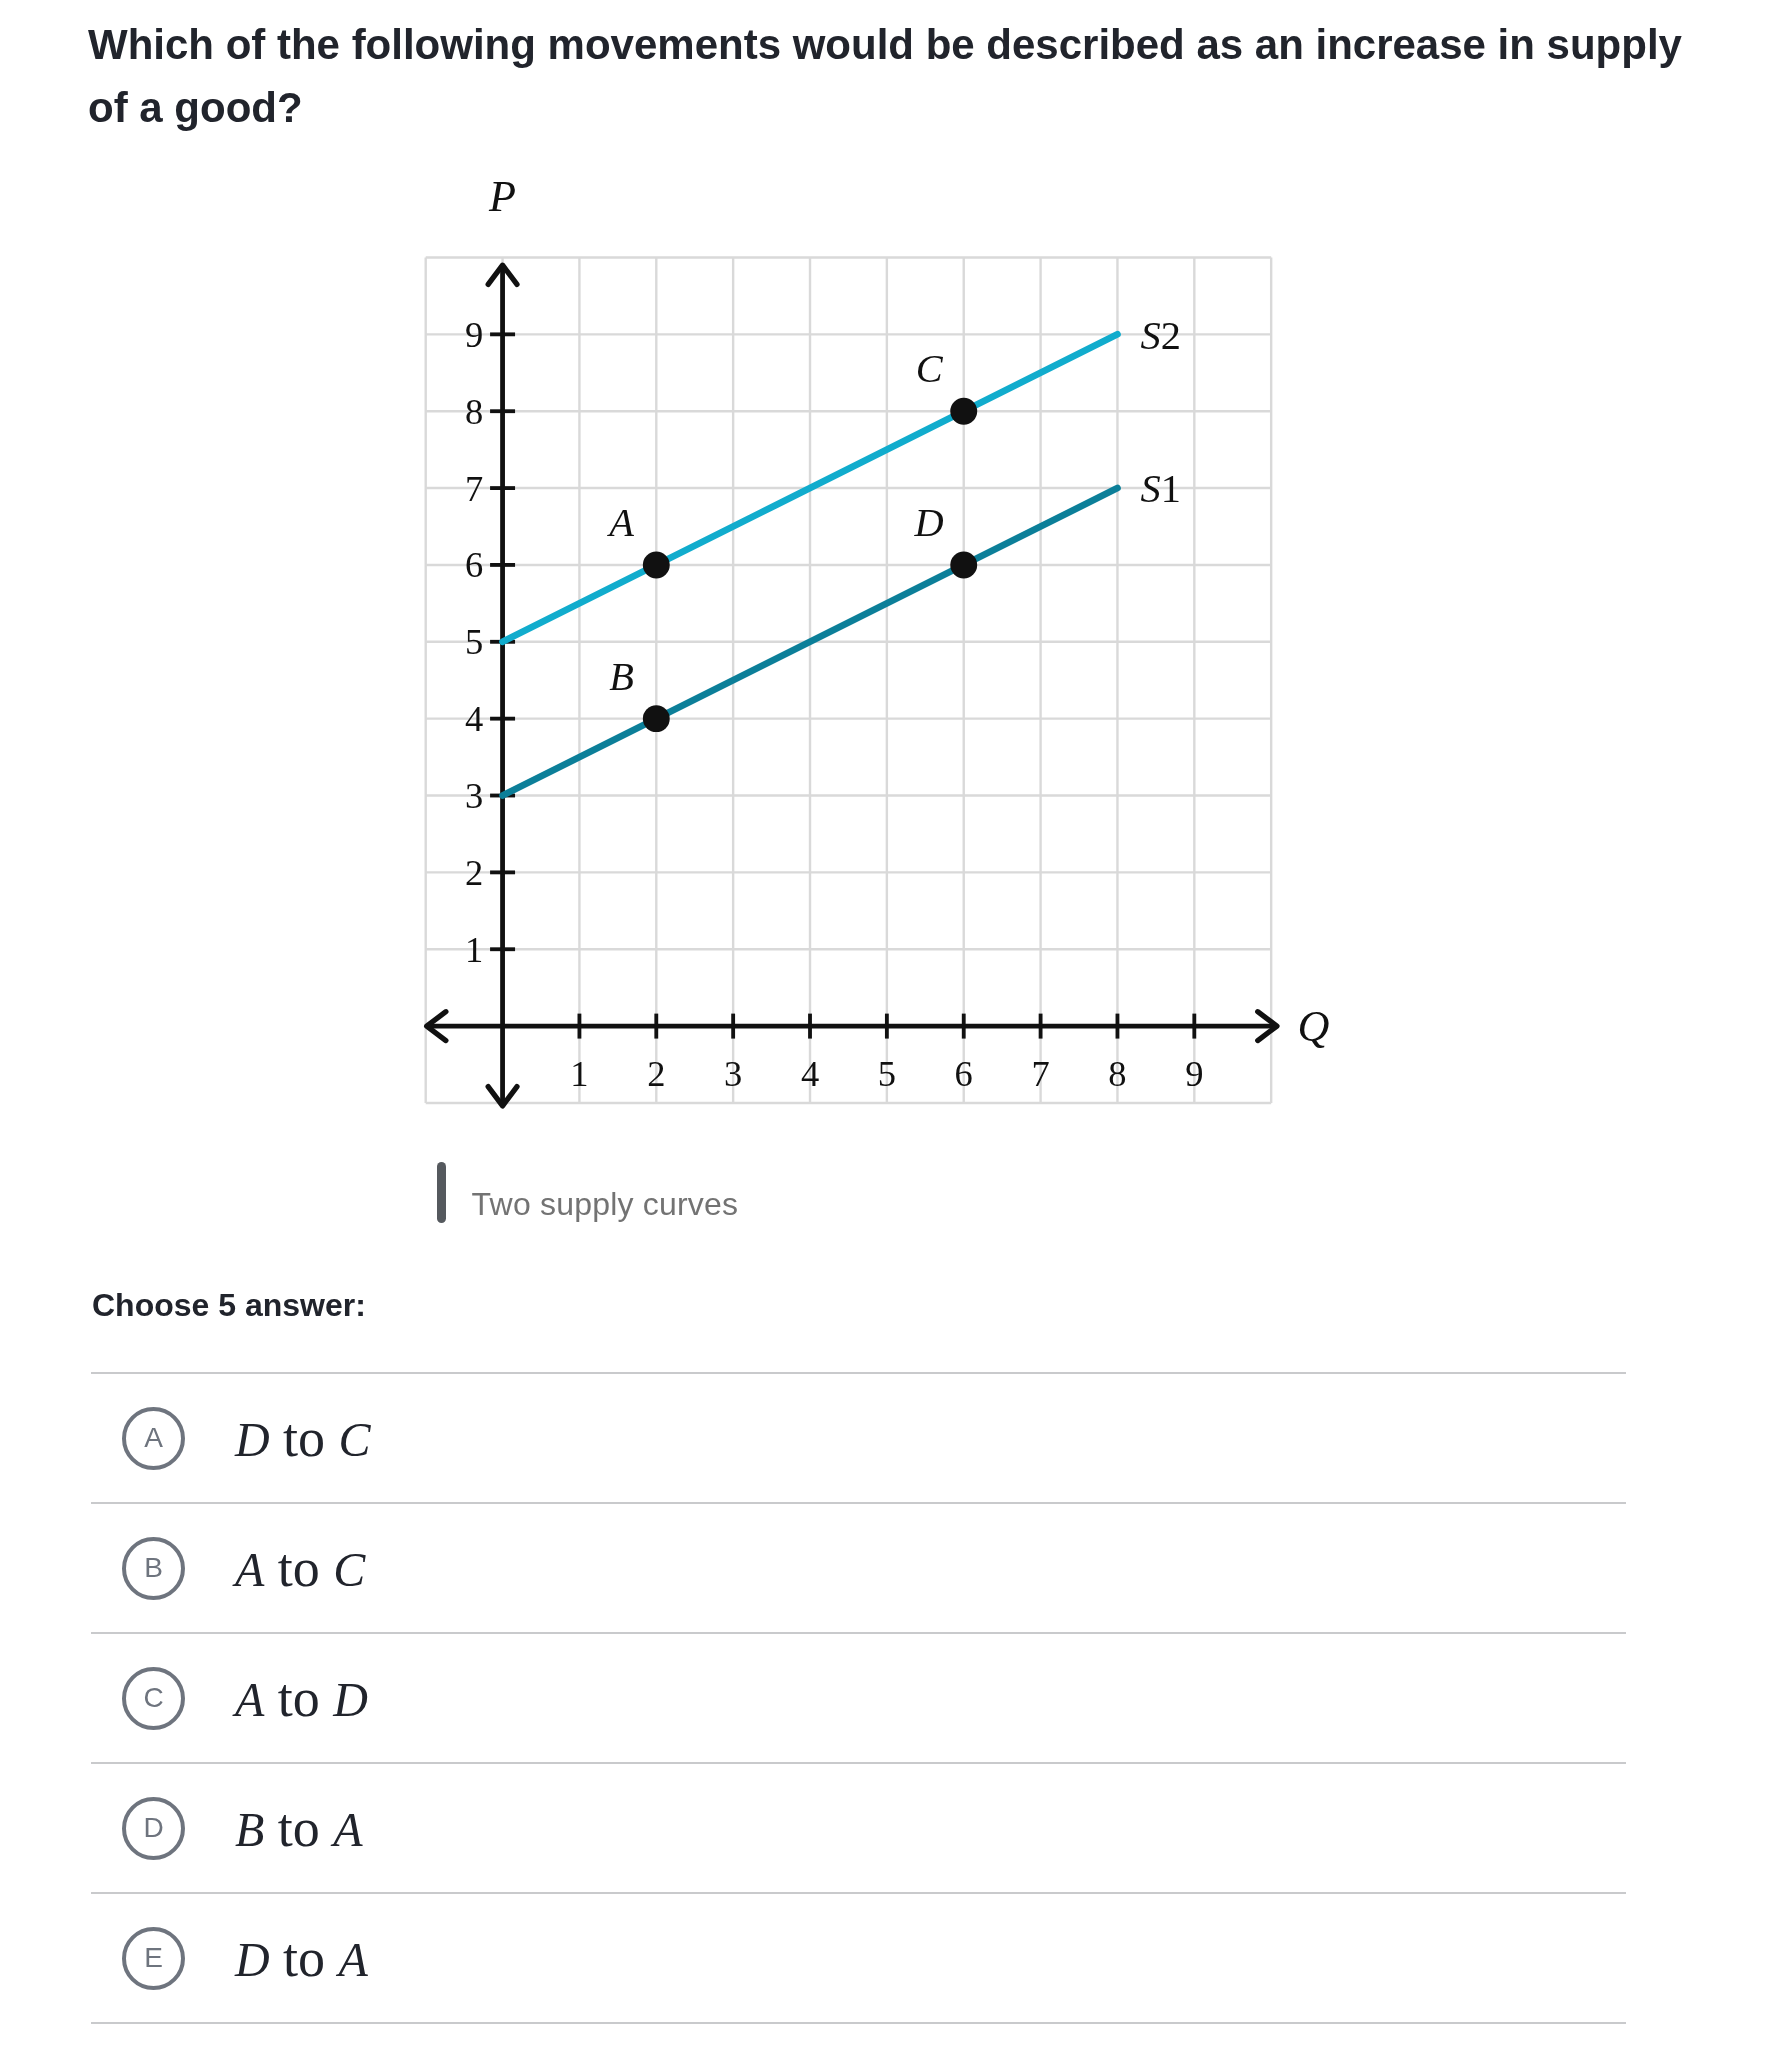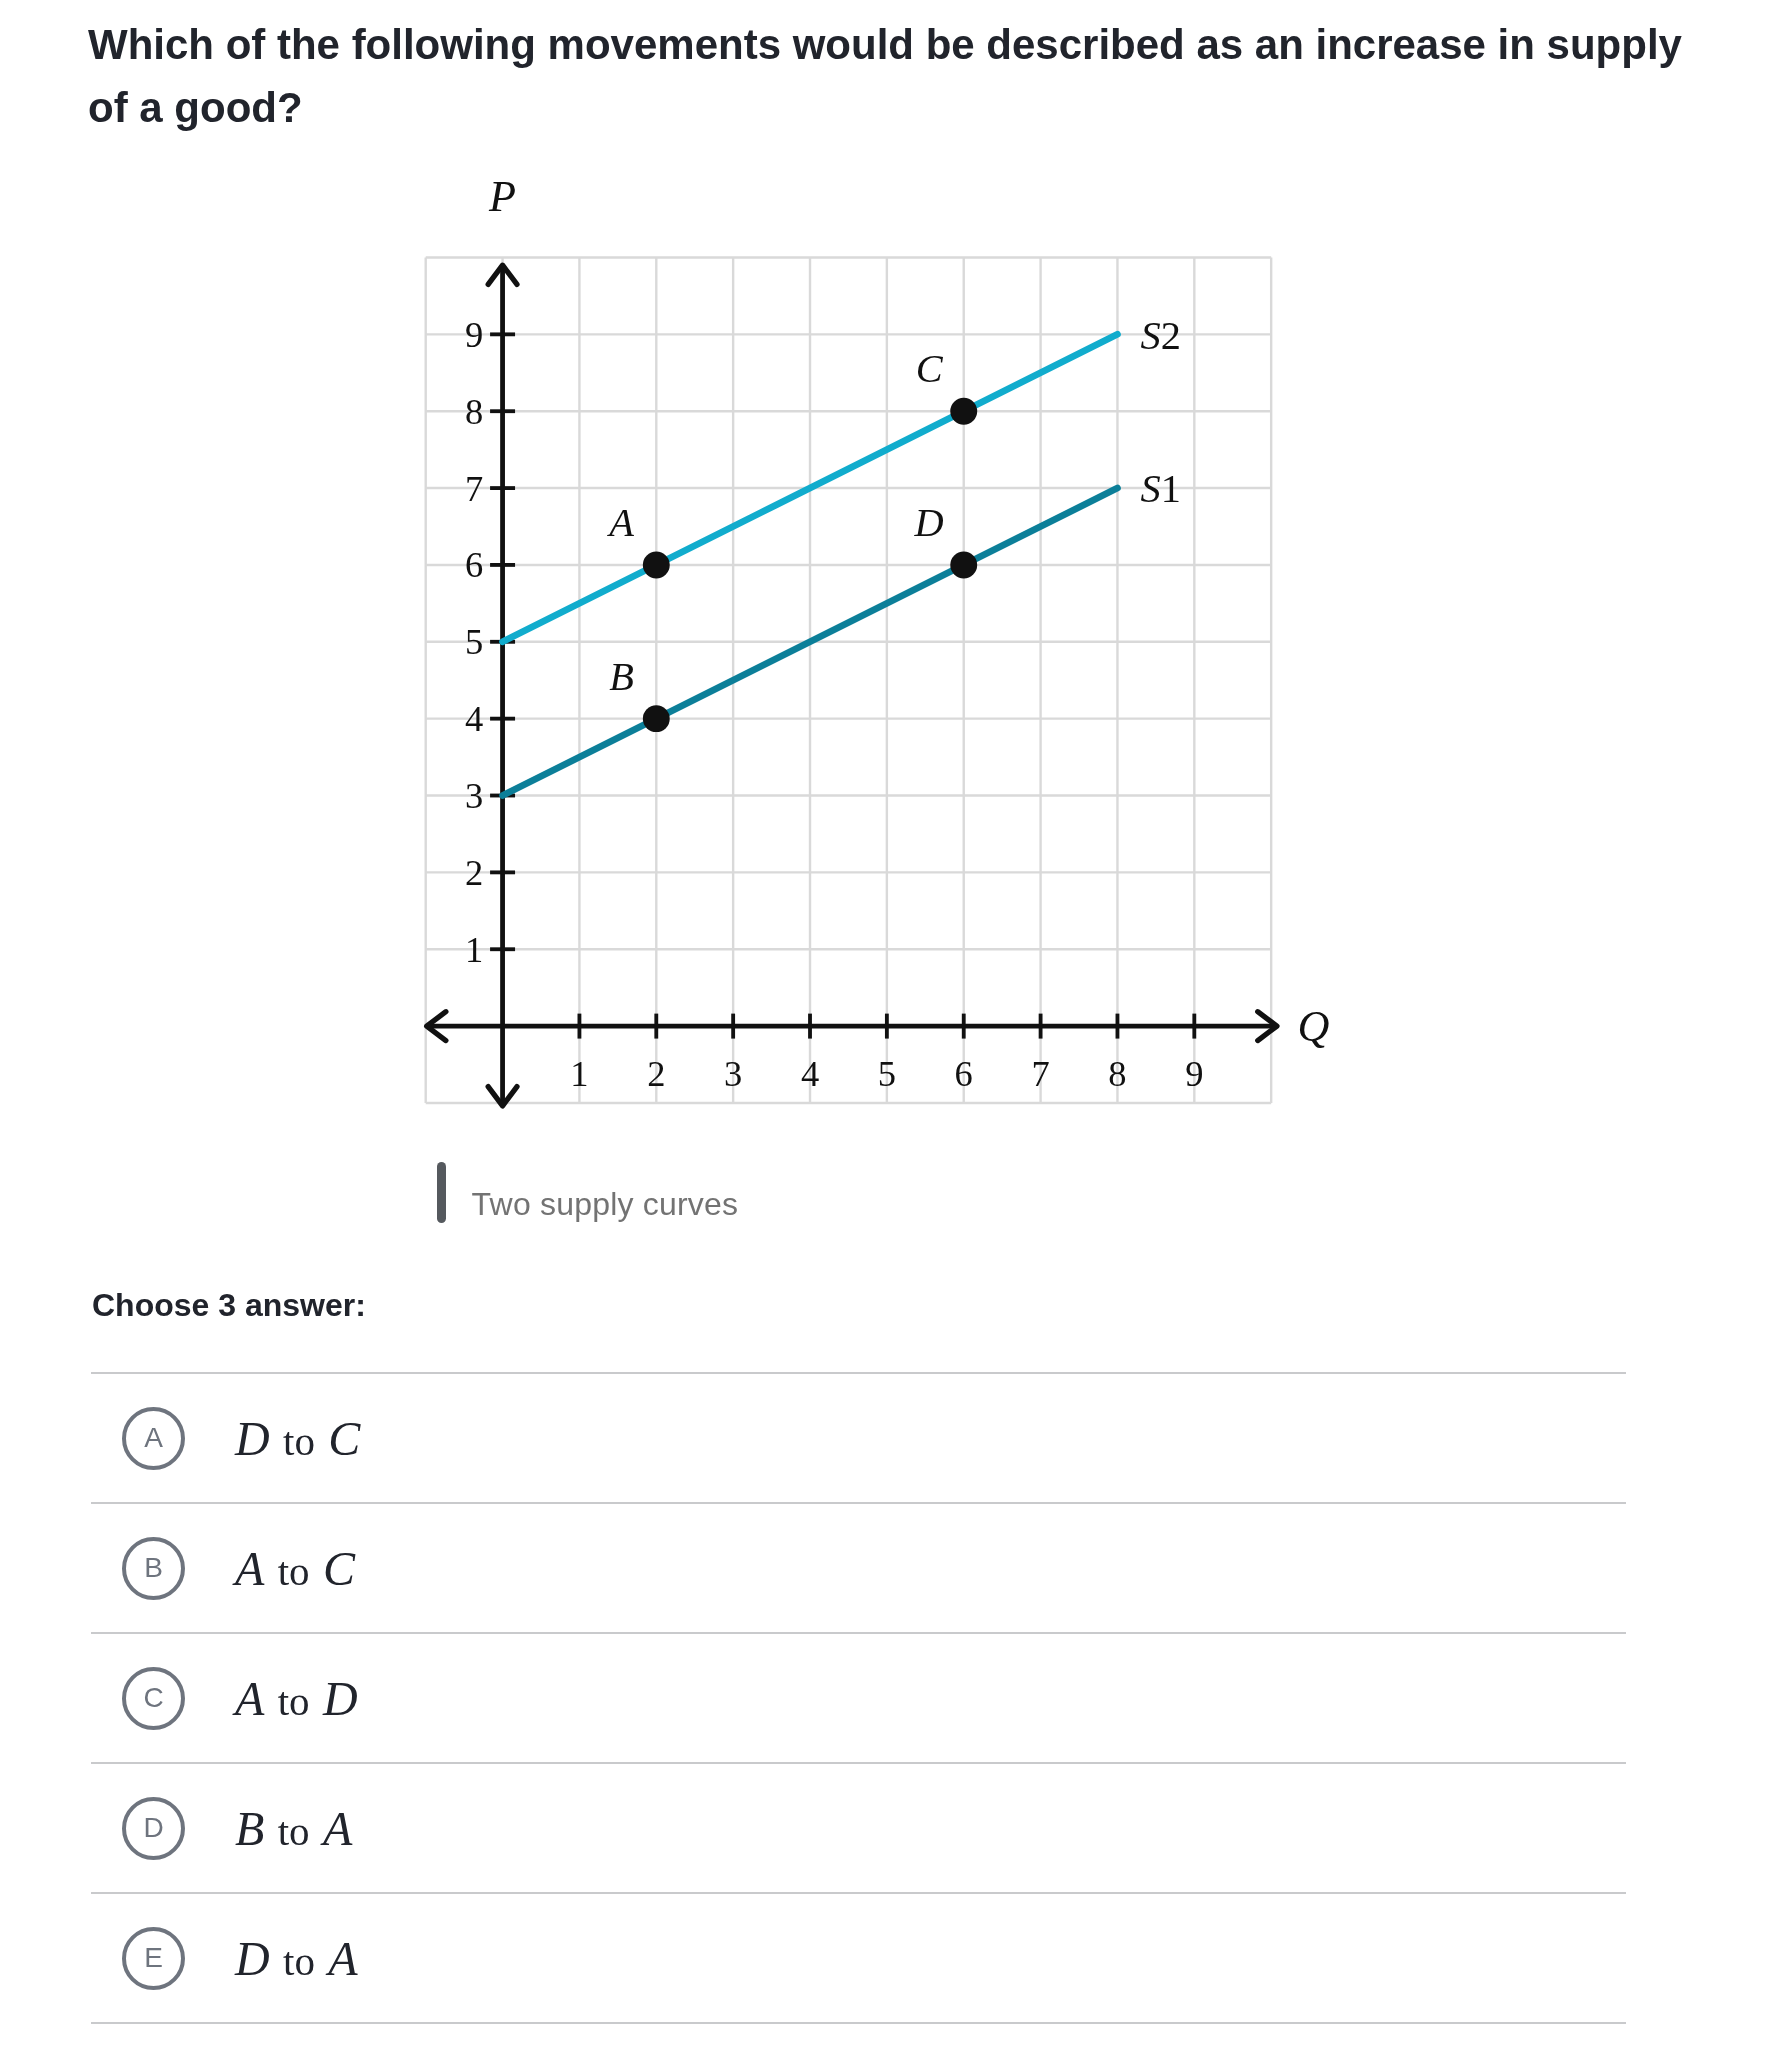--- a/index.html
+++ b/index.html
@@ -35,21 +35,21 @@
   .radio-badge{
     box-sizing:border-box;width:63px;height:63px;border:4.8px solid #6e747e;border-radius:50%;
     margin-left:31px;flex:0 0 auto;display:flex;align-items:center;justify-content:center;
     font-size:28px;color:#6e747e;background:#fff;
   }
   .answer-text{
     margin-left:50px;font-family:"Liberation Serif","DejaVu Serif",serif;
     font-size:48px;color:#21242c;display:flex;align-items:baseline;
   }
   .math-var{font-style:italic;}
-  .math-conn{font-size:41px;margin:0 13.4px;}
+  .math-conn{font-size:54px;margin:0 13.4px;}
 </style>
 </head>
 <body>
 
 <div class="question-title">Which of the following movements would be described as an increase in supply of a good?</div>
 
 <div id="chart-wrap"><svg width="1792" height="1249" viewBox="0 0 1865 1300">
       <line x1="443" y1="268" x2="443" y2="1148" stroke="#d9d9d9" stroke-width="2.5"></line>
       <line x1="523" y1="268" x2="523" y2="1148" stroke="#d9d9d9" stroke-width="2.5"></line>
       <line x1="603" y1="268" x2="603" y2="1148" stroke="#d9d9d9" stroke-width="2.5"></line>
@@ -130,21 +130,21 @@
       <text x="967" y="398" fill="#111" font-size="42" text-anchor="middle" font-family="&quot;Liberation Serif&quot;,&quot;DejaVu Serif&quot;,serif" font-style="italic">C</text>
       <circle cx="1003" cy="588" r="14" fill="#111"></circle>
       <text x="967" y="558" fill="#111" font-size="42" text-anchor="middle" font-family="&quot;Liberation Serif&quot;,&quot;DejaVu Serif&quot;,serif" font-style="italic">D</text>
     </svg></div>
 
 <div class="caption-row">
   <div class="caption-bar"></div>
   <div class="caption-text">Two supply curves</div>
 </div>
 
-<div class="choose-label">Choose 3 answer:</div>
+<div class="choose-label">Choose 5 answer:</div>
 
 <div class="answers">
   <div class="answer-row">
     <div class="radio-badge">A</div>
     <div class="answer-text">
       <span class="math-var">D</span>
       <span class="math-conn">to</span>
       <span class="math-var">C</span>
     </div>
   </div>

